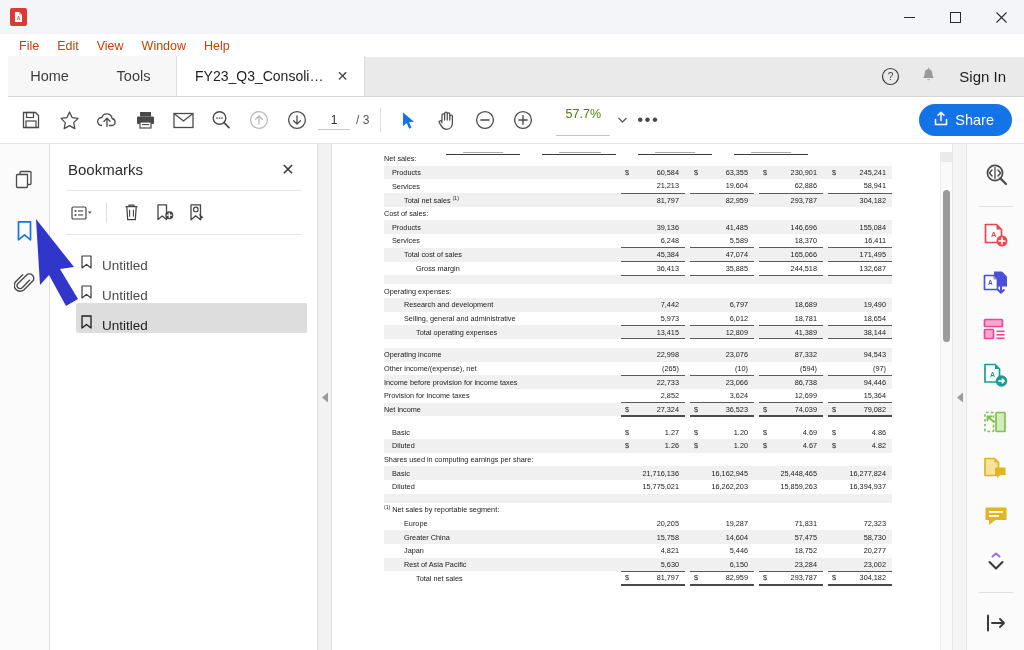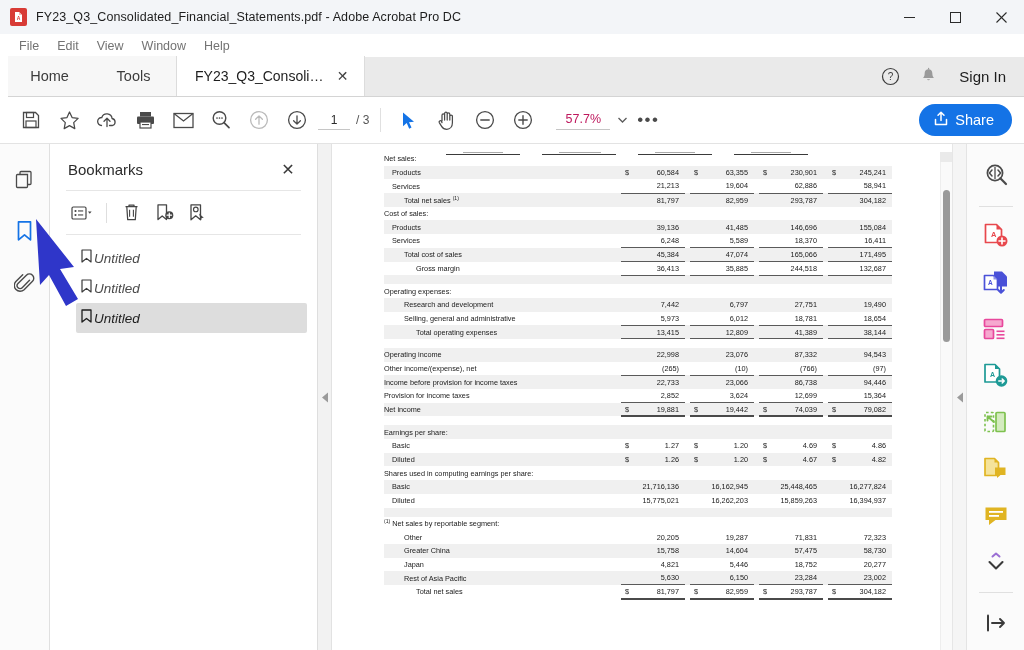--- a/index.html
+++ b/index.html
@@ -34,21 +34,21 @@
     width:46px; height:34px; display:flex; align-items:center; justify-content:center;
     color:#2b2b2b;
   }
 
   
   .menubar {
     position:absolute; left:0; top:34px; width:1024px; height:23px;
     background:#ffffff; display:flex; align-items:center; padding-left:10px;
   }
   .menu-item {
-    font-size:12.5px; color:#737373; padding:2px 9px; border-radius:2px;
+    font-size:12.5px; color:#c2410c; padding:2px 9px; border-radius:2px;
   }
 
   
   .tabstrip {
     position:absolute; left:8px; top:57px; width:1024px; height:40px;
     background:#eaeaea; display:flex; align-items:flex-end;
     border-bottom:1px solid #d4d4d4;
   }
   .tab {
     height:40px; display:flex; align-items:center; justify-content:center;
@@ -88,22 +88,22 @@
   .tb-sep { width:1px; height:24px; background:#e0e0e0; margin:0 9px; flex:none; }
   .pagebox { display:flex; align-items:center; gap:6px; margin:0 2px; }
   .page-input {
     width:32px; height:20px; font-size:12px; color:#2b2b2b; text-align:center;
     border:none; border-bottom:1px solid #c6c6c6; background:transparent;
     font-family:"Liberation Sans", sans-serif; outline:none;
   }
   .page-total { font-size:12px; color:#555; }
   .zoombox { display:flex; align-items:center; gap:4px; margin-left:14px; }
   .zoom-val {
-    font-size:12.5px; color:#be185d; border-bottom:1px solid #c6c6c6;
-    padding:2px 8px 3px 8px; min-width:54px; text-align:center;
+    font-size:12.5px; color:#4d7c0f; border-bottom:1px solid #c6c6c6;
+    padding:2px 8px 14px 8px; min-width:54px; text-align:center;
   }
   .caret-dn { width:16px; height:16px; display:flex; align-items:center; justify-content:center; color:#5b5b5b; }
   .tb-spacer { flex:1; }
   .share-btn {
     display:flex; align-items:center; gap:7px; height:32px; padding:0 18px 0 15px;
     background:#1473e6; color:#fff; border-radius:16px; font-size:14.5px;
     flex:none; margin-left:6px;
   }
   .more-btn { width:36px; height:30px; display:flex; align-items:center; justify-content:center; border-radius:3px; color:#4a4a4a; letter-spacing:1.5px; font-size:17px; }
 
@@ -129,22 +129,22 @@
     padding:14px 18px 10px 18px;
   }
   .bm-title { font-size:15px; color:#2b2b2b; }
   .bm-close { width:22px; height:22px; display:flex; align-items:center; justify-content:center; color:#3a3a3a; font-size:16px; border-radius:3px;}
   .bm-divider { height:1px; background:#e6e6e6; margin:0 16px; }
   .bm-tools { display:flex; align-items:center; gap:2px; padding:7px 16px 7px 16px; }
   .bmt-btn { width:31px; height:29px; display:flex; align-items:center; justify-content:center; border-radius:3px; color:#454545; }
   .bmt-sep { width:1px; height:20px; background:#dedede; margin:0 7px; }
   .bm-list { padding-top:8px; }
   .bm-item {
-    display:flex; align-items:center; gap:2px; height:30px;
-    margin:0 10px 0 26px; padding-left:5px; border-radius:2px;font-style:italic;
+    display:flex; align-items:flex-end; gap:10px; height:30px;
+    margin:0 10px 0 26px; padding-left:5px; border-radius:2px;
   }
   .bm-item .bm-label { font-size:13.5px; color:#4a4a4a; }
   .bm-item.selected { background:#dddddd; }
   .bm-item.selected .bm-label { color:#1d1d1d; }
 
   
   .annot-arrow { position:absolute; left:30px; top:215px; pointer-events:none; }
 
   
   .collapse-l {
@@ -225,21 +225,20 @@
 
   <div class="titlebar">
     <div class="title-left">
       <span class="acrobat-logo">
         <svg width="11" height="12" viewBox="0 0 11 12">
             <path d="M2 1h4l3 3v7H2z" fill="#fff"></path>
             <path d="M6 1l3 3H6z" fill="#f6b8b5"></path>
             <text x="5.5" y="9" font-size="5" text-anchor="middle" fill="#d83b36" font-family="Liberation Sans, sans-serif" font-weight="bold">A</text>
           </svg>
       </span>
-      <span class="title-text">FY23_Q3_Consolidated_Financial_Statements.pdf - Adobe Acrobat Pro DC</span>
     </div>
     <div class="win-ctrls">
       <div class="win-btn">
         <svg width="11" height="11" viewBox="0 0 11 11">
             <line x1="0" y1="5.5" x2="11" y2="5.5" stroke="currentColor" stroke-width="1"></line>
           </svg>
       </div>
       <div class="win-btn">
         <svg width="11" height="11" viewBox="0 0 11 11">
             <rect x="0.5" y="0.5" width="10" height="10" fill="none" stroke="currentColor" stroke-width="1"></rect>
@@ -629,21 +628,21 @@
             </tr>
             <tr class="zebra">
               <td class="lbl ind2" colspan="1">Research and development</td>
               <td class="cur"></td>
               <td class="num">7,442</td>
               <td class="gap"></td>
               <td class="cur"></td>
               <td class="num">6,797</td>
               <td class="gap"></td>
               <td class="cur"></td>
-              <td class="num">27,751</td>
+              <td class="num">18,689</td>
               <td class="gap"></td>
               <td class="cur"></td>
               <td class="num">19,490</td>
             </tr>
             <tr class="ul">
               <td class="lbl ind2" colspan="1">Selling, general and administrative</td>
               <td class="cur"></td>
               <td class="num">5,973</td>
               <td class="gap"></td>
               <td class="cur"></td>
@@ -688,21 +687,21 @@
             </tr>
             <tr class="ul">
               <td class="lbl ind0" colspan="1">Other income/(expense), net</td>
               <td class="cur"></td>
               <td class="num">(265)</td>
               <td class="gap"></td>
               <td class="cur"></td>
               <td class="num">(10)</td>
               <td class="gap"></td>
               <td class="cur"></td>
-              <td class="num">(766)</td>
+              <td class="num">(594)</td>
               <td class="gap"></td>
               <td class="cur"></td>
               <td class="num">(97)</td>
             </tr>
             <tr class="zebra">
               <td class="lbl ind0" colspan="1">Income before provision for income taxes</td>
               <td class="cur"></td>
               <td class="num">22,733</td>
               <td class="gap"></td>
               <td class="cur"></td>
@@ -724,37 +723,34 @@
               <td class="gap"></td>
               <td class="cur"></td>
               <td class="num">12,699</td>
               <td class="gap"></td>
               <td class="cur"></td>
               <td class="num">15,364</td>
             </tr>
             <tr class="zebra dbl">
               <td class="lbl ind0" colspan="1">Net income</td>
               <td class="cur">$</td>
-              <td class="num">19,881</td>
-              <td class="gap"></td>
-              <td class="cur">$</td>
-              <td class="num">19,442</td>
+              <td class="num">27,324</td>
+              <td class="gap"></td>
+              <td class="cur">$</td>
+              <td class="num">36,523</td>
               <td class="gap"></td>
               <td class="cur">$</td>
               <td class="num">74,039</td>
               <td class="gap"></td>
               <td class="cur">$</td>
               <td class="num">79,082</td>
             </tr>
             <tr class="spacer">
               <td colspan="13"></td>
             </tr>
-            <tr class="zebra">
-              <td class="lbl ind0" colspan="13">Earnings per share:</td>
-            </tr>
             <tr>
               <td class="lbl ind1" colspan="1">Basic</td>
               <td class="cur">$</td>
               <td class="num">1.27</td>
               <td class="gap"></td>
               <td class="cur">$</td>
               <td class="num">1.20</td>
               <td class="gap"></td>
               <td class="cur">$</td>
               <td class="num">4.69</td>
@@ -807,21 +803,21 @@
               <td class="cur"></td>
               <td class="num">16,394,937</td>
             </tr>
             <tr class="zebra spacer">
               <td colspan="13"></td>
             </tr>
             <tr>
               <td class="lbl ind0" colspan="13"><span class="sup">(1)</span> Net sales by reportable segment:</td>
             </tr>
             <tr>
-              <td class="lbl ind2" colspan="1">Other</td>
+              <td class="lbl ind2" colspan="1">Europe</td>
               <td class="cur"></td>
               <td class="num">20,205</td>
               <td class="gap"></td>
               <td class="cur"></td>
               <td class="num">19,287</td>
               <td class="gap"></td>
               <td class="cur"></td>
               <td class="num">71,831</td>
               <td class="gap"></td>
               <td class="cur"></td>

